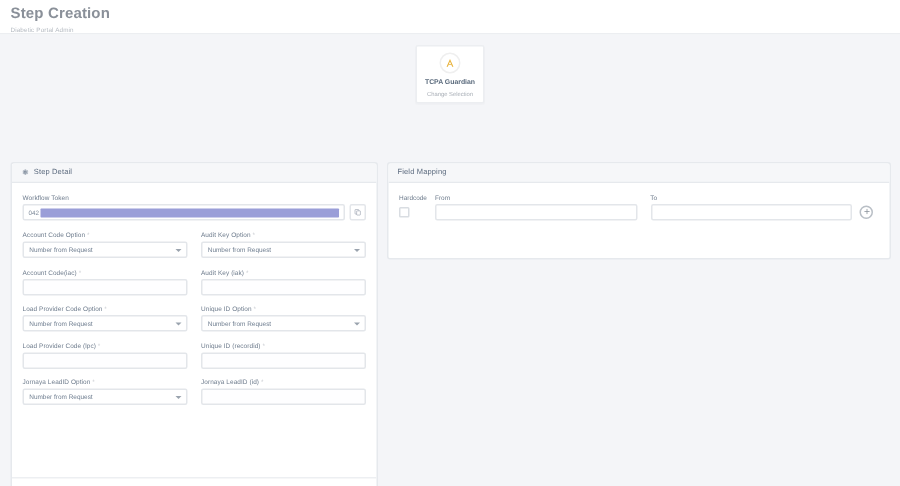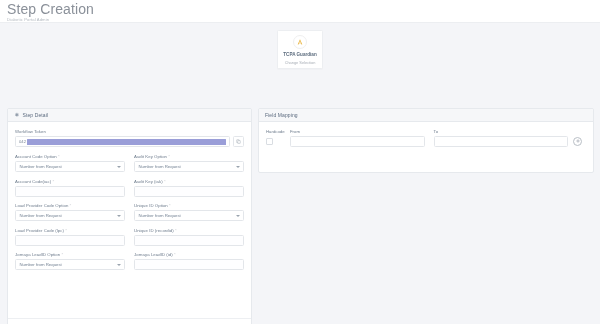--- a/index.html
+++ b/index.html
@@ -19,22 +19,22 @@
   }
 
   
   .page-header {
     height: 23px;
     background: #ffffff;
     border-bottom: 1px solid #eceef1;
     padding: 4px 0 0 7px;
   }
   .page-title {
-    font-size: 14px;
-    font-weight: 400;
+    font-size: 10px;
+    font-weight: 700;
     color: #8a9099;
     letter-spacing: .1px;
     line-height: 11px;
   }
   .page-subtitle {
     font-size: 4.2px;
     color: #b4bac1;
     margin-top: 1.5px;
     letter-spacing: .1px;
   }

